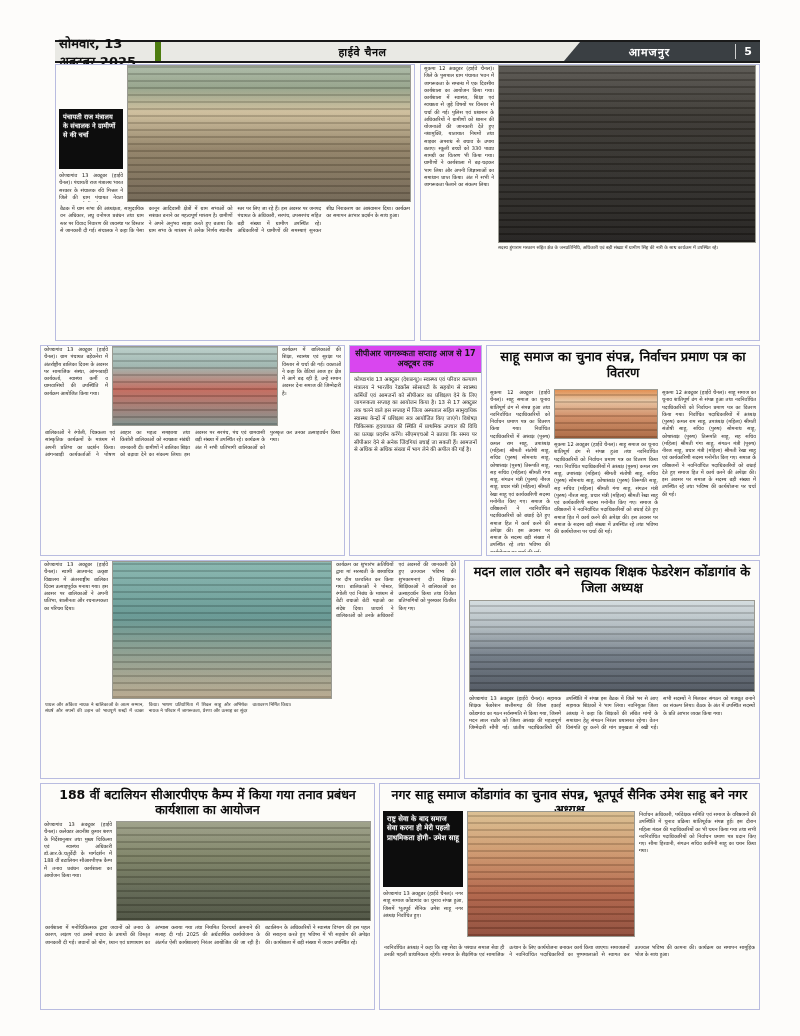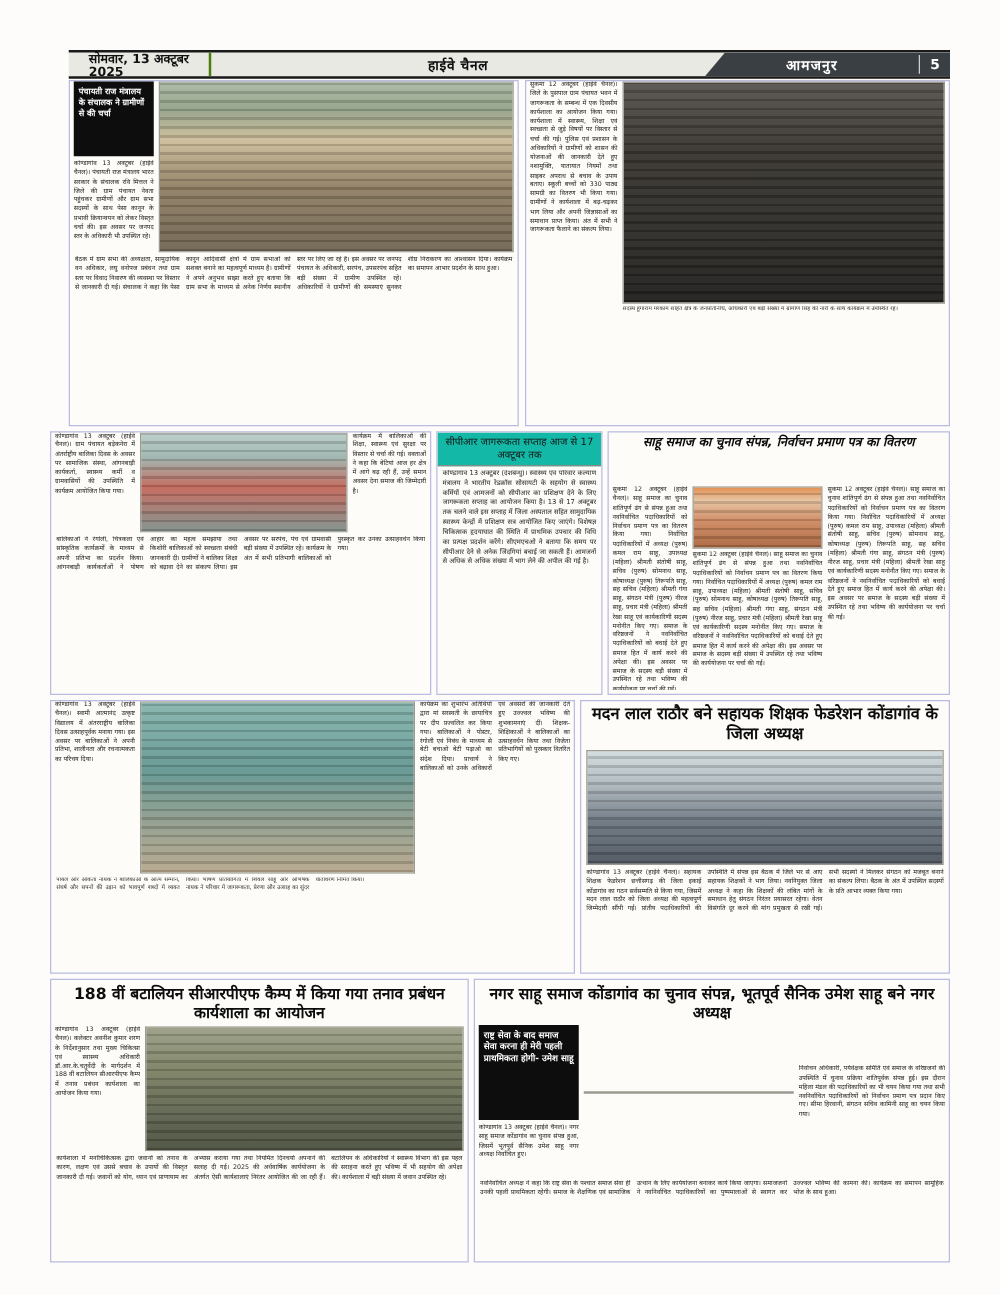--- a/index.html
+++ b/index.html
@@ -3,22 +3,22 @@
 <meta charset="utf-8">
 <style>
   html,body{margin:0;padding:0;background:#ffffff;}
   body{font-family:"DejaVu Sans",sans-serif;}
   .sheet{position:relative;width:800px;height:1036px;background:#fdfcfa;overflow:hidden;}
 
   
   .masthead{position:absolute;left:55px;top:40px;width:705px;height:19px;
     background:#e9e9e4;border-top:2px solid #1a1a1a;border-bottom:2px solid #1a1a1a;
     display:flex;align-items:stretch;}
-  .mh-date{width:96px;display:flex;align-items:center;padding-left:16px;
-    font-size:10px;font-weight:bold;color:#111;border-right:2px solid #4d7c0f;}
+  .mh-date{width:96px;display:flex;align-items:center;padding-left:4px;
+    font-size:13px;font-weight:bold;color:#111;border-right:6px solid #4d7c0f;}
   .mh-title{flex:1;display:flex;align-items:center;justify-content:center;
     font-size:11px;font-weight:bold;color:#0d0d0d;letter-spacing:.5px;}
   .mh-edition{width:196px;background:#3a3f43;color:#fff;display:flex;align-items:stretch;
     clip-path:polygon(16px 0,100% 0,100% 100%,0 100%);}
   .mh-edition .ed-name{flex:1;display:flex;align-items:center;justify-content:center;
     font-size:11px;font-weight:bold;letter-spacing:1px;}
   .mh-edition .ed-sep{width:1px;background:#cfcfcf;margin:2px 0;}
   .mh-edition .ed-page{width:24px;display:flex;align-items:center;justify-content:center;
     font-size:11px;font-weight:bold;}
 
@@ -44,41 +44,41 @@
   .ph-pesa{background:linear-gradient(180deg,#aab8a4 0%,#93a188 16%,#cdbd9a 34%,#8f7f64 62%,#6f6351 100%);}
   .ph-puspal{background:linear-gradient(180deg,#56534e 0%,#37342f 30%,#2b2926 70%,#1f1d1b 100%);}
   .ph-balika{background:linear-gradient(180deg,#b9cdc8 0%,#9db4ae 24%,#c2675a 55%,#80908c 100%);}
   .ph-sahu{background:linear-gradient(180deg,#e08a4a 0%,#e6c3a0 22%,#cf8a62 55%,#a9663f 100%);}
   .ph-atmanand{background:linear-gradient(180deg,#86b5ae 0%,#639691 40%,#8f9d8d 70%,#b6a78c 100%);}
   .ph-madan{background:linear-gradient(180deg,#d2dbde 0%,#aeb8bd 30%,#6d7782 62%,#4d545e 100%);}
   .ph-crpf{background:linear-gradient(180deg,#9b9e86 0%,#7c8164 35%,#5e6450 70%,#4a4f3e 100%);}
   .ph-nagar{background:linear-gradient(180deg,#d9bd8e 0%,#cf9a6e 30%,#b06246 65%,#8e4a38 100%);}
 
   
-  .cpr-head{background:#14b8a6;border-bottom:1px solid #8a8a84;font-size:8px;font-weight:normal;
+  .cpr-head{background:#d946ef;border-bottom:1px solid #8a8a84;font-size:8px;font-weight:bold;
     text-align:center;line-height:1.25;padding:3px 4px;color:#161616;}
 </style>
 </head>
 <body>
 
 <div class="sheet">
 
   <div class="masthead">
     <div class="mh-date">सोमवार, 13 अक्टूबर 2025</div>
     <div class="mh-title">हाईवे चैनल</div>
     <div class="mh-edition">
       <div class="ed-name">आमजनुर</div>
       <div class="ed-sep"></div>
       <div class="ed-page">5</div>
     </div>
   </div>
 
   <div class="article" style="left:55px;top:64px;width:360px;height:277px;">
     <div class="row" style="height:137px;padding:0 3px;">
-      <div style="width:64px;display:flex;flex-direction:column;gap:3px;">
+      <div style="width:64px;display:flex;flex-direction:column;gap:3px;margin-top:44px;">
         <div class="blackbox" style="font-size:6.5px;height:52px;">पंचायती राज मंत्रालय के संचालक ने ग्रामीणों से की चर्चा</div>
         <div class="body-text" style="flex:1;">कोण्डागांव 13 अक्टूबर (हाईवे चैनल)। पंचायती राज मंत्रालय भारत सरकार के संचालक रवि मित्तल ने जिले की ग्राम पंचायत नेवता पहुंचकर ग्रामीणों और ग्राम सभा सदस्यों के साथ पेसा कानून के प्रभावी क्रियान्वयन को लेकर विस्तृत चर्चा की। इस अवसर पर जनपद स्तर के अधिकारी भी उपस्थित रहे।</div>
       </div>
       <div class="photo ph-pesa" style="flex:1;"></div>
     </div>
     <div class="body-text cols4" style="flex:1;margin:3px 4px 3px;">बैठक में ग्राम सभा की अध्यक्षता, सामुदायिक वन अधिकार, लघु वनोपज प्रबंधन तथा ग्राम स्तर पर विवाद निवारण की व्यवस्था पर विस्तार से जानकारी दी गई। संचालक ने कहा कि पेसा कानून आदिवासी क्षेत्रों में ग्राम सभाओं को सशक्त बनाने का महत्वपूर्ण माध्यम है। ग्रामीणों ने अपने अनुभव साझा करते हुए बताया कि ग्राम सभा के माध्यम से अनेक निर्णय स्थानीय स्तर पर लिए जा रहे हैं। इस अवसर पर जनपद पंचायत के अधिकारी, सरपंच, उपसरपंच सहित बड़ी संख्या में ग्रामीण उपस्थित रहे। अधिकारियों ने ग्रामीणों की समस्याएं सुनकर शीघ्र निराकरण का आश्वासन दिया। कार्यक्रम का समापन आभार प्रदर्शन के साथ हुआ।</div>
   </div>
 
   <div class="article" style="left:420px;top:64px;width:340px;height:277px;">
     <div class="row" style="flex:1;padding:0 3px 3px;">
@@ -98,21 +98,21 @@
     </div>
     <div class="body-text cols4" style="flex:1;margin:3px 4px 3px;">बालिकाओं ने रंगोली, चित्रकला एवं सांस्कृतिक कार्यक्रमों के माध्यम से अपनी प्रतिभा का प्रदर्शन किया। आंगनबाड़ी कार्यकर्ताओं ने पोषण आहार का महत्व समझाया तथा किशोरी बालिकाओं को स्वच्छता संबंधी जानकारी दी। ग्रामीणों ने बालिका शिक्षा को बढ़ावा देने का संकल्प लिया। इस अवसर पर सरपंच, पंच एवं ग्रामवासी बड़ी संख्या में उपस्थित रहे। कार्यक्रम के अंत में सभी प्रतिभागी बालिकाओं को पुरस्कृत कर उनका उत्साहवर्धन किया गया।</div>
   </div>
 
   <div class="article" style="left:349px;top:345px;width:133px;height:211px;">
     <div class="cpr-head">सीपीआर जागरूकता सप्ताह आज से 17 अक्टूबर तक</div>
     <div class="body-text" style="flex:1;margin:3px 4px;font-size:5.4px;">कोण्डागांव 13 अक्टूबर (देशबन्धु)। स्वास्थ्य एवं परिवार कल्याण मंत्रालय ने भारतीय रेडक्रॉस सोसायटी के सहयोग से स्वास्थ्य कर्मियों एवं आमजनों को सीपीआर का प्रशिक्षण देने के लिए जागरूकता सप्ताह का आयोजन किया है। 13 से 17 अक्टूबर तक चलने वाले इस सप्ताह में जिला अस्पताल सहित सामुदायिक स्वास्थ्य केन्द्रों में प्रशिक्षण सत्र आयोजित किए जाएंगे। विशेषज्ञ चिकित्सक हृदयाघात की स्थिति में प्राथमिक उपचार की विधि का प्रत्यक्ष प्रदर्शन करेंगे। सीएमएचओ ने बताया कि समय पर सीपीआर देने से अनेक जिंदगियां बचाई जा सकती हैं। आमजनों से अधिक से अधिक संख्या में भाग लेने की अपील की गई है।</div>
   </div>
 
   <div class="article" style="left:486px;top:345px;width:274px;height:211px;">
-    <div class="headline" style="font-size:10px;height:38px;font-style:italic;">साहू समाज का चुनाव संपन्न, निर्वाचन प्रमाण पत्र का वितरण</div>
+    <div class="headline" style="font-size:13px;height:38px;">साहू समाज का चुनाव संपन्न, निर्वाचन प्रमाण पत्र का वितरण</div>
     <div class="row" style="flex:1;padding:0 3px 3px;">
       <div class="body-text" style="width:60px;">सुकमा 12 अक्टूबर (हाईवे चैनल)। साहू समाज का चुनाव शांतिपूर्ण ढंग से संपन्न हुआ तथा नवनिर्वाचित पदाधिकारियों को निर्वाचन प्रमाण पत्र का वितरण किया गया। निर्वाचित पदाधिकारियों में अध्यक्ष (पुरुष) कमल राम साहू, उपाध्यक्ष (महिला) श्रीमती संतोषी साहू, सचिव (पुरुष) सोमनाथ साहू, कोषाध्यक्ष (पुरुष) तिरूपति साहू, सह सचिव (महिला) श्रीमती गंगा साहू, संगठन मंत्री (पुरुष) नीरज साहू, प्रचार मंत्री (महिला) श्रीमती रेखा साहू एवं कार्यकारिणी सदस्य मनोनीत किए गए। समाज के वरिष्ठजनों ने नवनिर्वाचित पदाधिकारियों को बधाई देते हुए समाज हित में कार्य करने की अपेक्षा की। इस अवसर पर समाज के सदस्य बड़ी संख्या में उपस्थित रहे तथा भविष्य की कार्ययोजना पर चर्चा की गई।</div>
       <div style="width:104px;display:flex;flex-direction:column;gap:2px;">
         <div class="photo ph-sahu" style="height:50px;"></div>
         <div class="body-text" style="flex:1;">सुकमा 12 अक्टूबर (हाईवे चैनल)। साहू समाज का चुनाव शांतिपूर्ण ढंग से संपन्न हुआ तथा नवनिर्वाचित पदाधिकारियों को निर्वाचन प्रमाण पत्र का वितरण किया गया। निर्वाचित पदाधिकारियों में अध्यक्ष (पुरुष) कमल राम साहू, उपाध्यक्ष (महिला) श्रीमती संतोषी साहू, सचिव (पुरुष) सोमनाथ साहू, कोषाध्यक्ष (पुरुष) तिरूपति साहू, सह सचिव (महिला) श्रीमती गंगा साहू, संगठन मंत्री (पुरुष) नीरज साहू, प्रचार मंत्री (महिला) श्रीमती रेखा साहू एवं कार्यकारिणी सदस्य मनोनीत किए गए। समाज के वरिष्ठजनों ने नवनिर्वाचित पदाधिकारियों को बधाई देते हुए समाज हित में कार्य करने की अपेक्षा की। इस अवसर पर समाज के सदस्य बड़ी संख्या में उपस्थित रहे तथा भविष्य की कार्ययोजना पर चर्चा की गई।</div>
       </div>
       <div class="body-text" style="flex:1;">सुकमा 12 अक्टूबर (हाईवे चैनल)। साहू समाज का चुनाव शांतिपूर्ण ढंग से संपन्न हुआ तथा नवनिर्वाचित पदाधिकारियों को निर्वाचन प्रमाण पत्र का वितरण किया गया। निर्वाचित पदाधिकारियों में अध्यक्ष (पुरुष) कमल राम साहू, उपाध्यक्ष (महिला) श्रीमती संतोषी साहू, सचिव (पुरुष) सोमनाथ साहू, कोषाध्यक्ष (पुरुष) तिरूपति साहू, सह सचिव (महिला) श्रीमती गंगा साहू, संगठन मंत्री (पुरुष) नीरज साहू, प्रचार मंत्री (महिला) श्रीमती रेखा साहू एवं कार्यकारिणी सदस्य मनोनीत किए गए। समाज के वरिष्ठजनों ने नवनिर्वाचित पदाधिकारियों को बधाई देते हुए समाज हित में कार्य करने की अपेक्षा की। इस अवसर पर समाज के सदस्य बड़ी संख्या में उपस्थित रहे तथा भविष्य की कार्ययोजना पर चर्चा की गई।</div>
     </div>
   </div>
 
@@ -135,21 +135,21 @@
     <div class="headline" style="font-size:12.5px;height:32px;">188 वीं बटालियन सीआरपीएफ कैम्प में किया गया तनाव प्रबंधन कार्यशाला का आयोजन</div>
     <div class="row" style="height:100px;padding:0 3px;">
       <div class="body-text" style="width:68px;">कोण्डागांव 13 अक्टूबर (हाईवे चैनल)। कलेक्टर अवनीश कुमार शरण के निर्देशानुसार तथा मुख्य चिकित्सा एवं स्वास्थ्य अधिकारी डॉ.आर.के.चतुर्वेदी के मार्गदर्शन में 188 वीं बटालियन सीआरपीएफ कैम्प में तनाव प्रबंधन कार्यशाला का आयोजन किया गया।</div>
       <div class="photo ph-crpf" style="flex:1;"></div>
     </div>
     <div class="body-text cols3" style="flex:1;margin:3px 4px 3px;">कार्यशाला में मनोचिकित्सक द्वारा जवानों को तनाव के कारण, लक्षण एवं उससे बचाव के उपायों की विस्तृत जानकारी दी गई। जवानों को योग, ध्यान एवं प्राणायाम का अभ्यास कराया गया तथा नियमित दिनचर्या अपनाने की सलाह दी गई। 2025 की अर्धवार्षिक कार्ययोजना के अंतर्गत ऐसी कार्यशालाएं निरंतर आयोजित की जा रही हैं। बटालियन के अधिकारियों ने स्वास्थ्य विभाग की इस पहल की सराहना करते हुए भविष्य में भी सहयोग की अपेक्षा की। कार्यशाला में बड़ी संख्या में जवान उपस्थित रहे।</div>
   </div>
 
   <div class="article" style="left:379px;top:783px;width:381px;height:227px;">
     <div class="headline" style="font-size:12.5px;height:18px;">नगर साहू समाज कोंडागांव का चुनाव संपन्न, भूतपूर्व सैनिक उमेश साहू बने नगर अध्यक्ष</div>
-    <div class="row" style="height:126px;padding:4px 3px;align-items:center;">
+    <div class="row" style="height:126px;padding:4px 3px;">
       <div style="width:80px;display:flex;flex-direction:column;gap:3px;">
         <div class="blackbox" style="font-size:7px;height:68px;">राष्ट्र सेवा के बाद समाज सेवा करना ही मेरी पहली प्राथमिकता होगी- उमेश साहू</div>
         <div class="body-text" style="flex:1;">कोण्डागांव 13 अक्टूबर (हाईवे चैनल)। नगर साहू समाज कोंडागांव का चुनाव संपन्न हुआ, जिसमें भूतपूर्व सैनिक उमेश साहू नगर अध्यक्ष निर्वाचित हुए।</div>
       </div>
       <div class="photo ph-nagar" style="width:168px;"></div>
       <div class="body-text" style="flex:1;">निर्वाचन अधिकारी, पर्यवेक्षक समिति एवं समाज के वरिष्ठजनों की उपस्थिति में चुनाव प्रक्रिया शांतिपूर्वक संपन्न हुई। इस दौरान महिला मंडल की पदाधिकारियों का भी चयन किया गया तथा सभी नवनिर्वाचित पदाधिकारियों को निर्वाचन प्रमाण पत्र प्रदान किए गए। सीमा हिरवानी, संगठन सचिव कामिनी साहू का चयन किया गया।</div>
     </div>
     <div class="body-text cols3" style="flex:1;margin:3px 4px 3px;">नवनिर्वाचित अध्यक्ष ने कहा कि राष्ट्र सेवा के पश्चात समाज सेवा ही उनकी पहली प्राथमिकता रहेगी। समाज के शैक्षणिक एवं सामाजिक उत्थान के लिए कार्ययोजना बनाकर कार्य किया जाएगा। समाजजनों ने नवनिर्वाचित पदाधिकारियों का पुष्पमालाओं से स्वागत कर उज्ज्वल भविष्य की कामना की। कार्यक्रम का समापन सामूहिक भोज के साथ हुआ।</div>
   </div>
 

